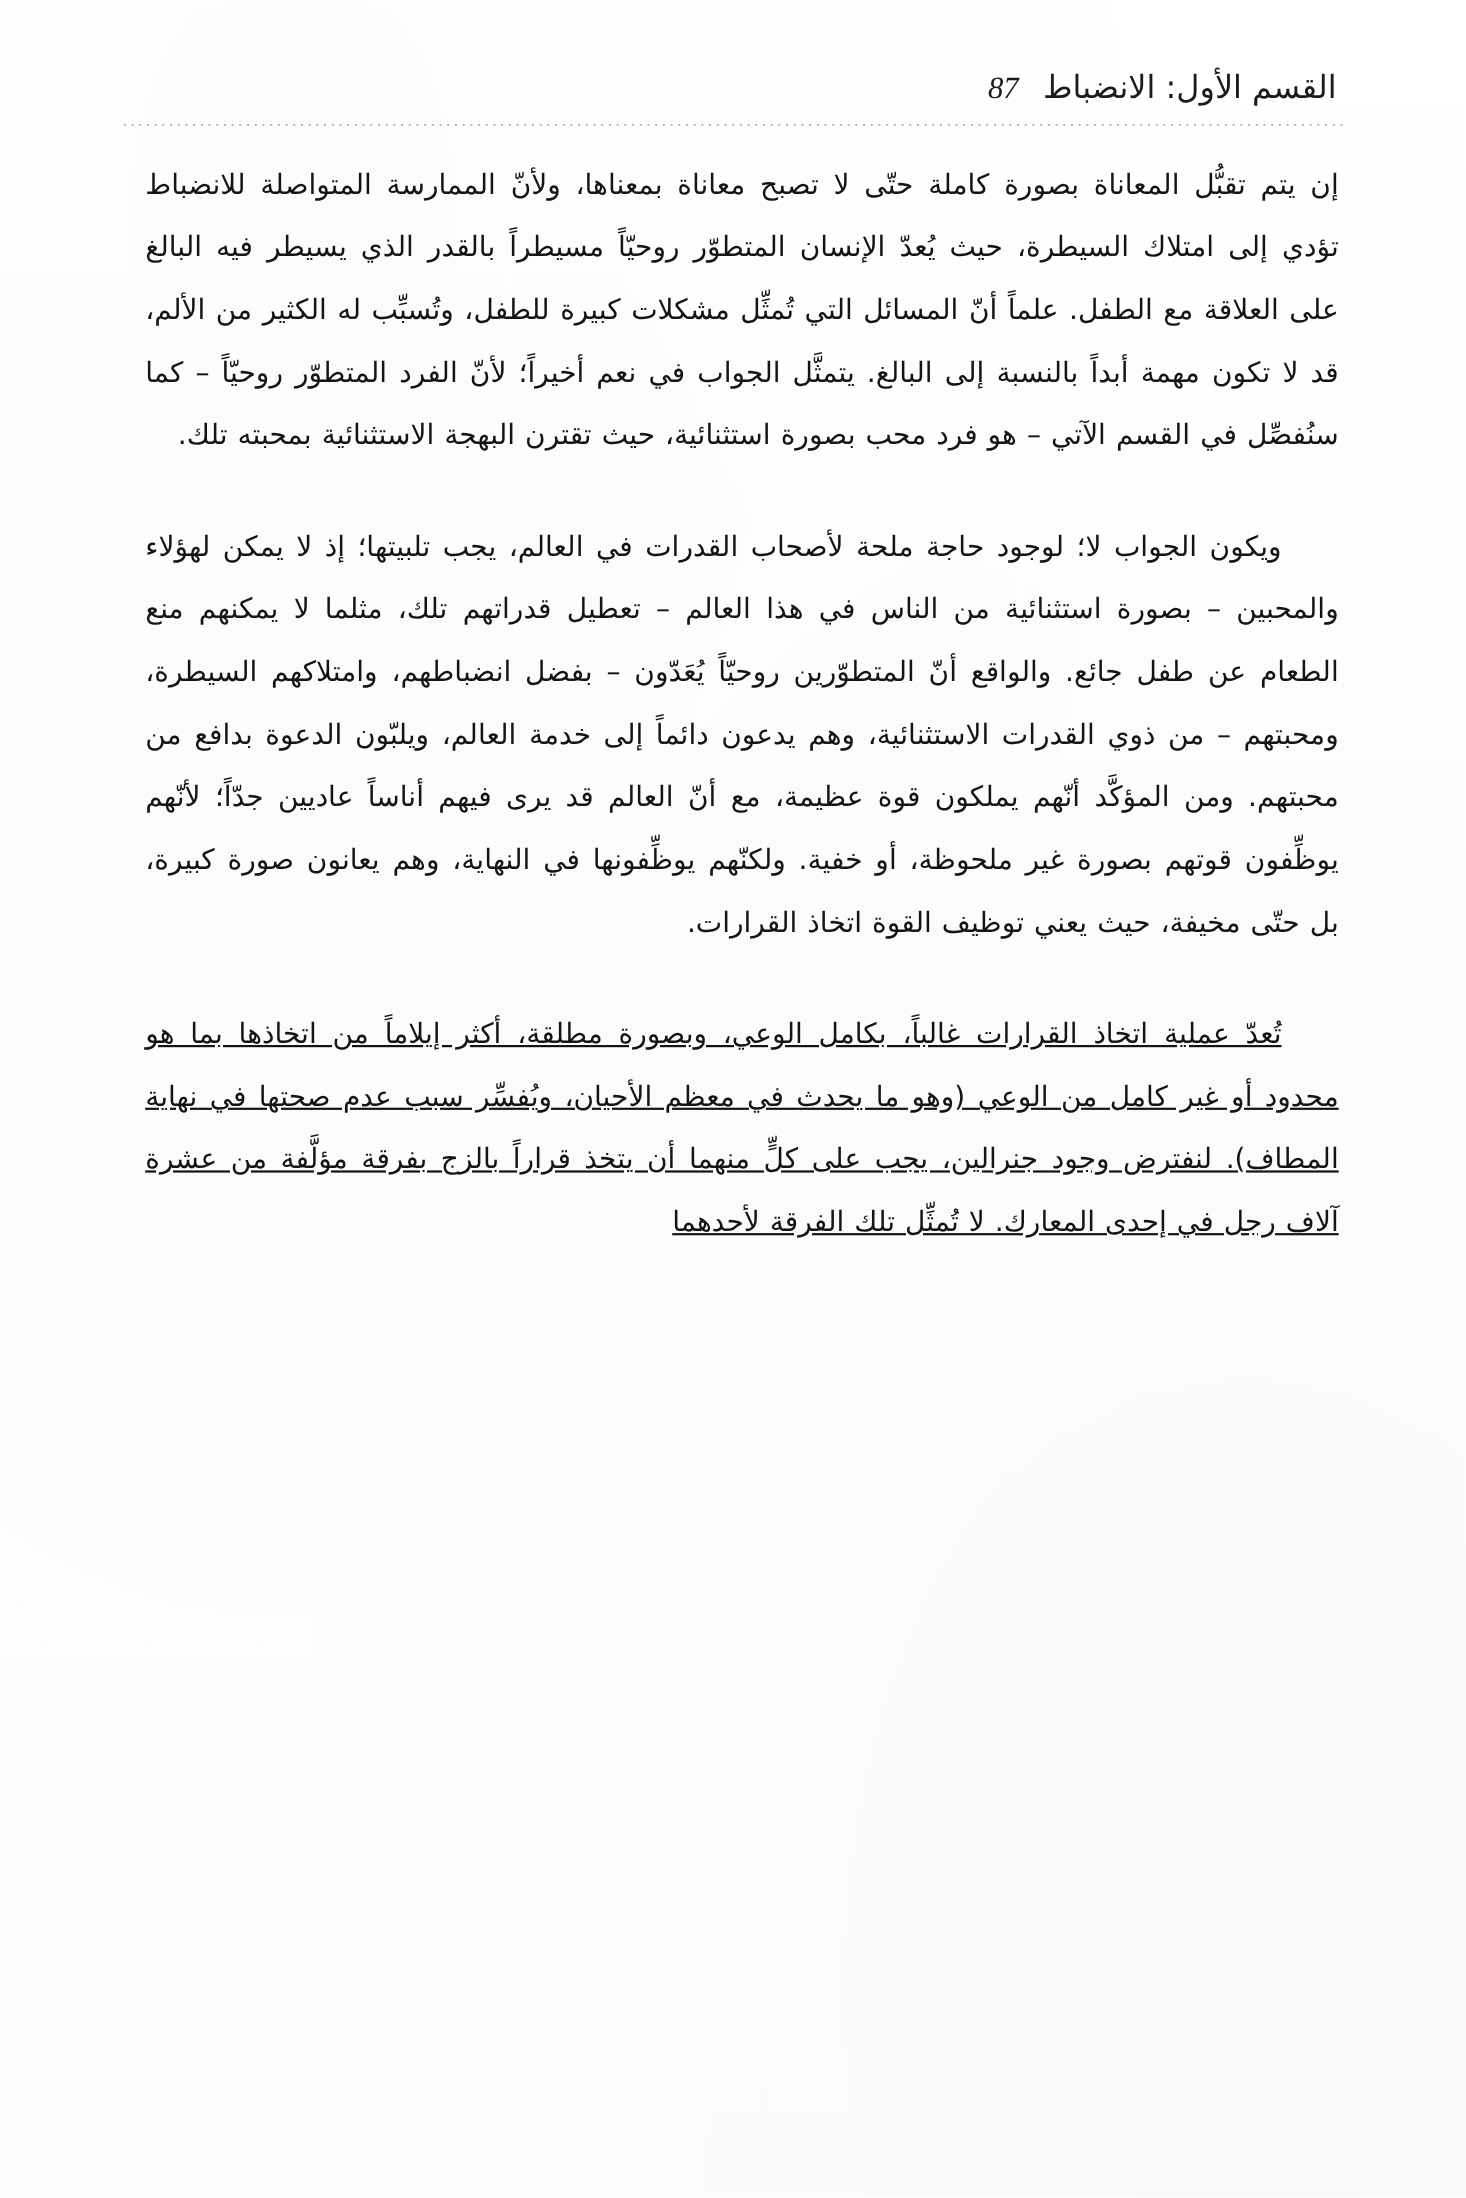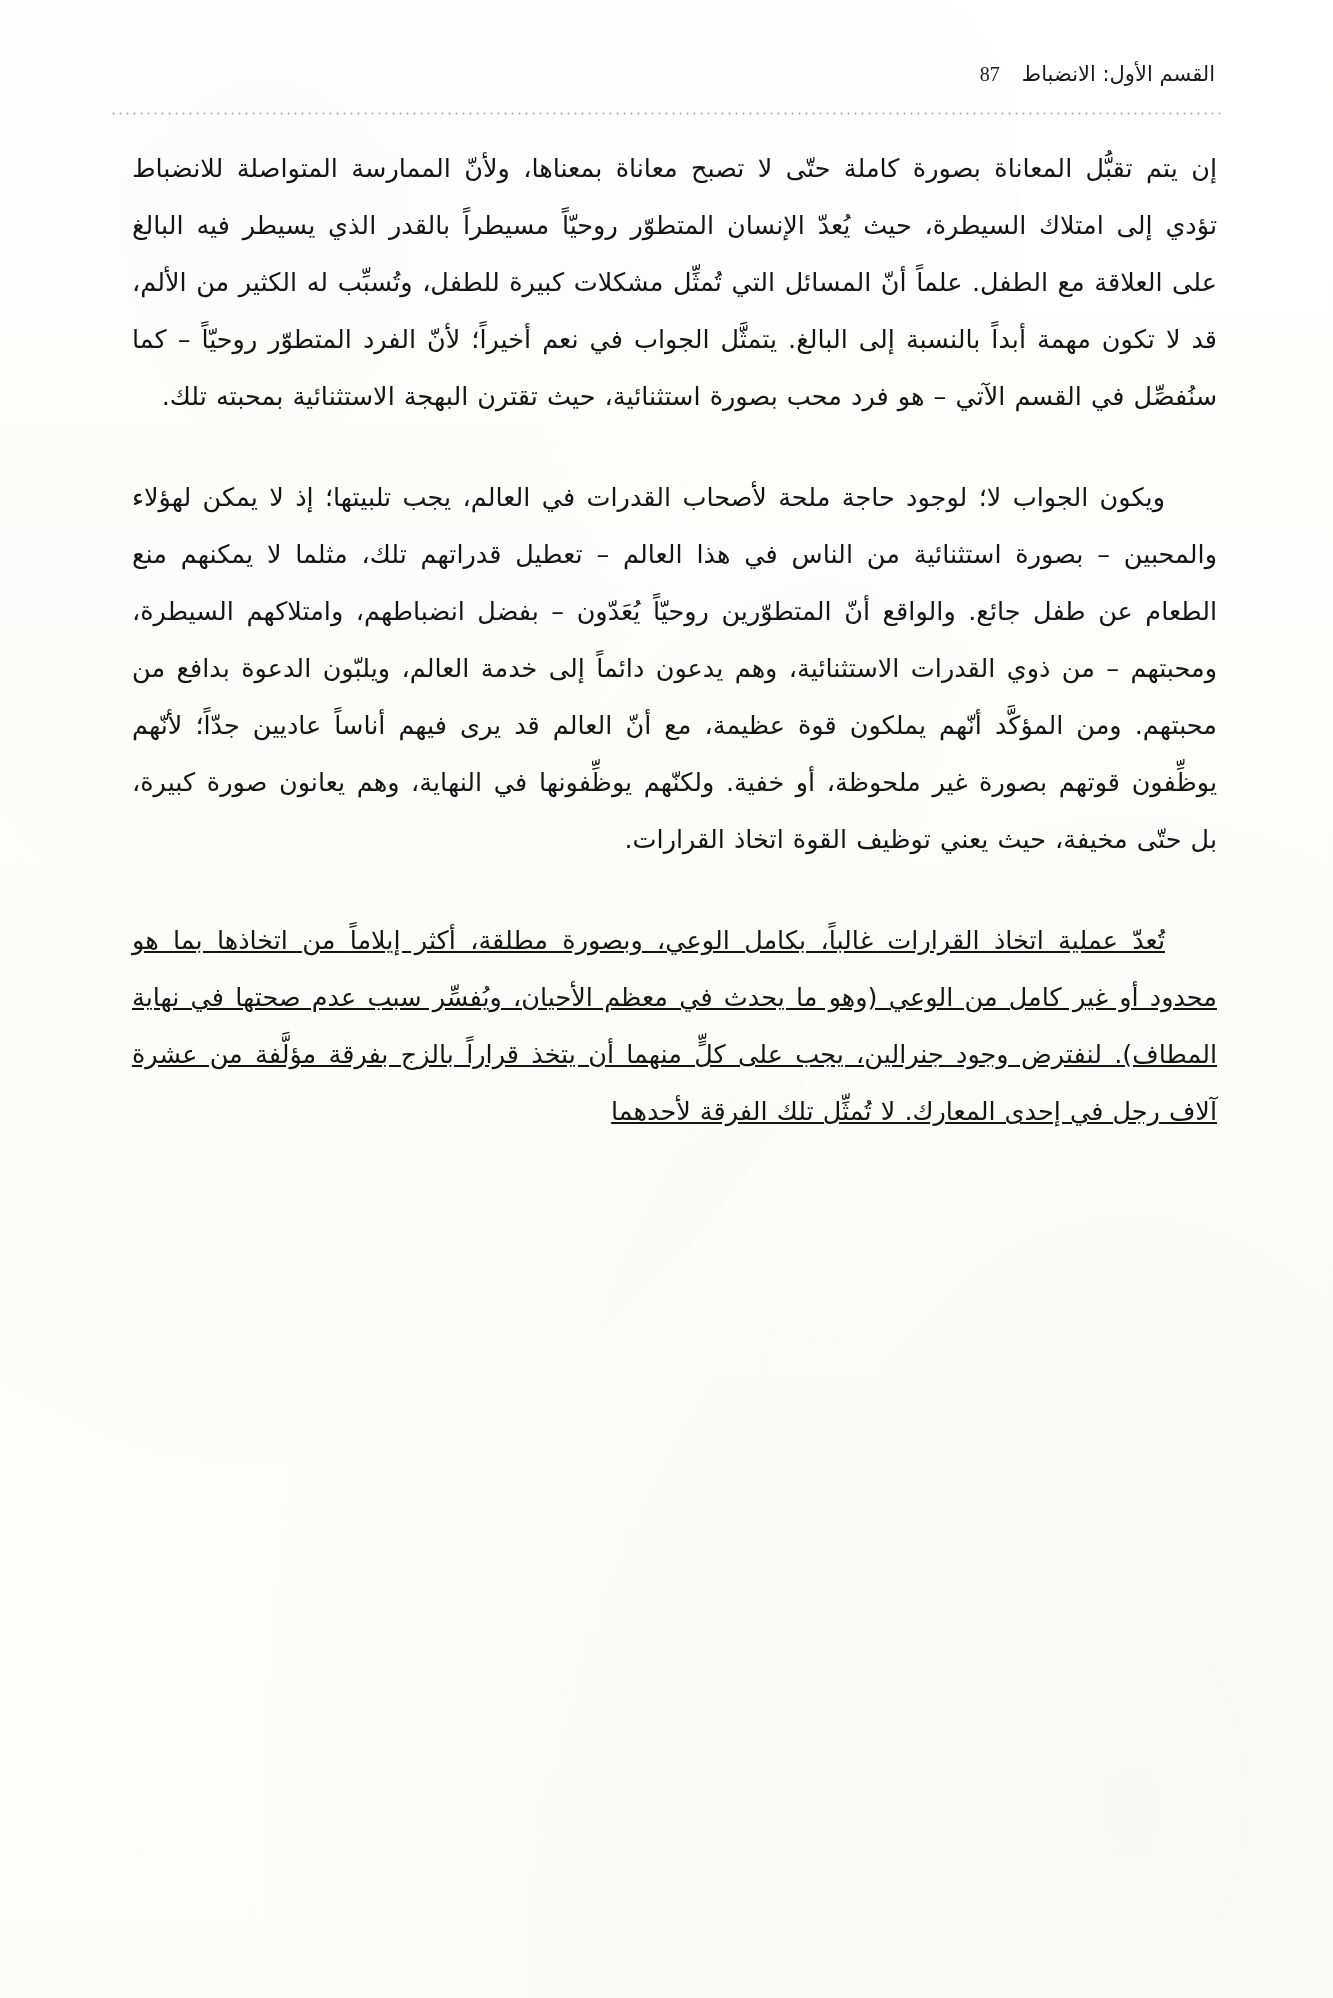--- a/index.html
+++ b/index.html
@@ -44,31 +44,32 @@
     right: 118px;
     left: 118px;
     display: flex;
     flex-direction: row;
     align-items: baseline;
     justify-content: flex-start;
     direction: rtl;
   }
   .head-title {
     font-family: "DejaVu Sans", "Liberation Sans", sans-serif;
-    font-size: 21px;
+    font-size: 29px;
     color: #1b1b1b;
     letter-spacing: 0px;
     white-space: nowrap;
   }
   .head-folio {
     font-family: "Liberation Serif", "DejaVu Serif", serif;
-    font-size: 20px;
+    font-size: 28px;
     color: #1b1b1b;
     margin-right: 22px;
     direction: ltr;
+    font-style: italic;
   }
 
   
   .head-rule {
     position: absolute;
     top: 112px;
     right: 110px;
     left: 110px;
     height: 3px;
     background-image: radial-gradient(circle, #8d8d8d 0.9px, rgba(255,255,255,0) 1.1px);

